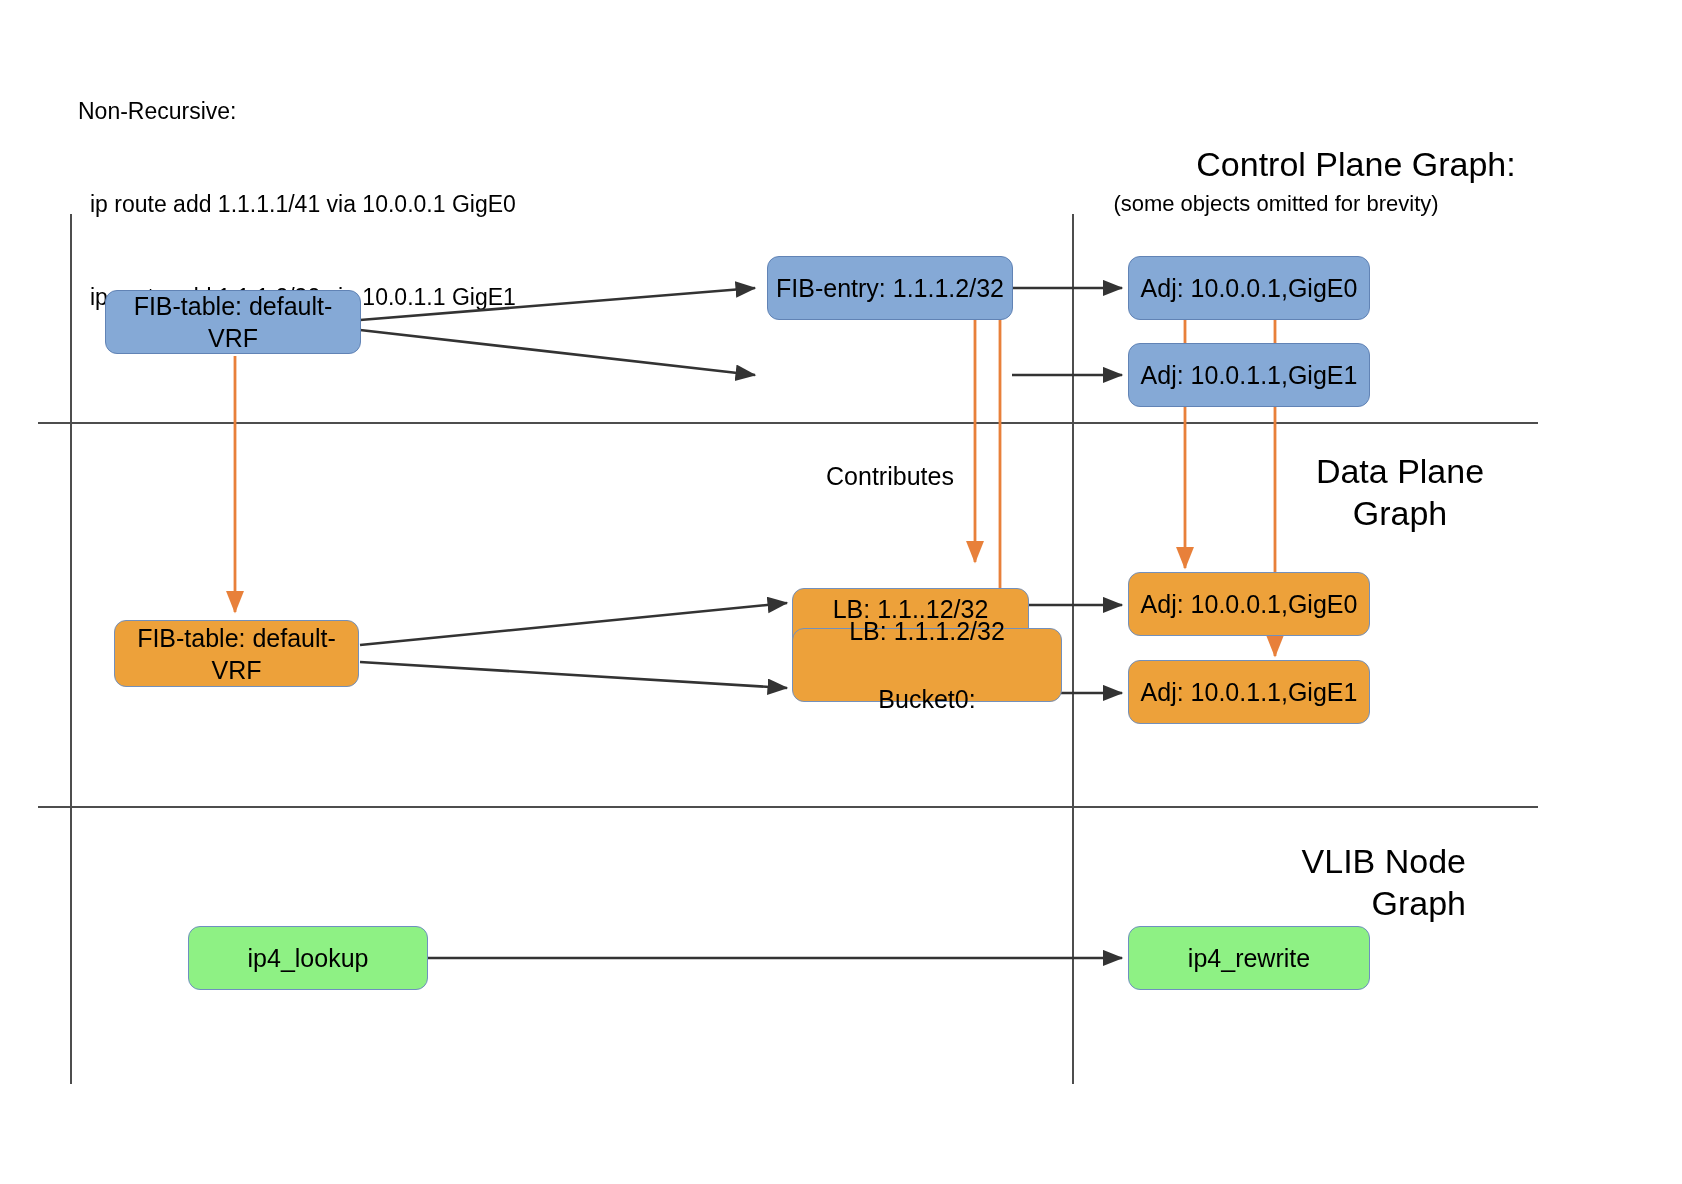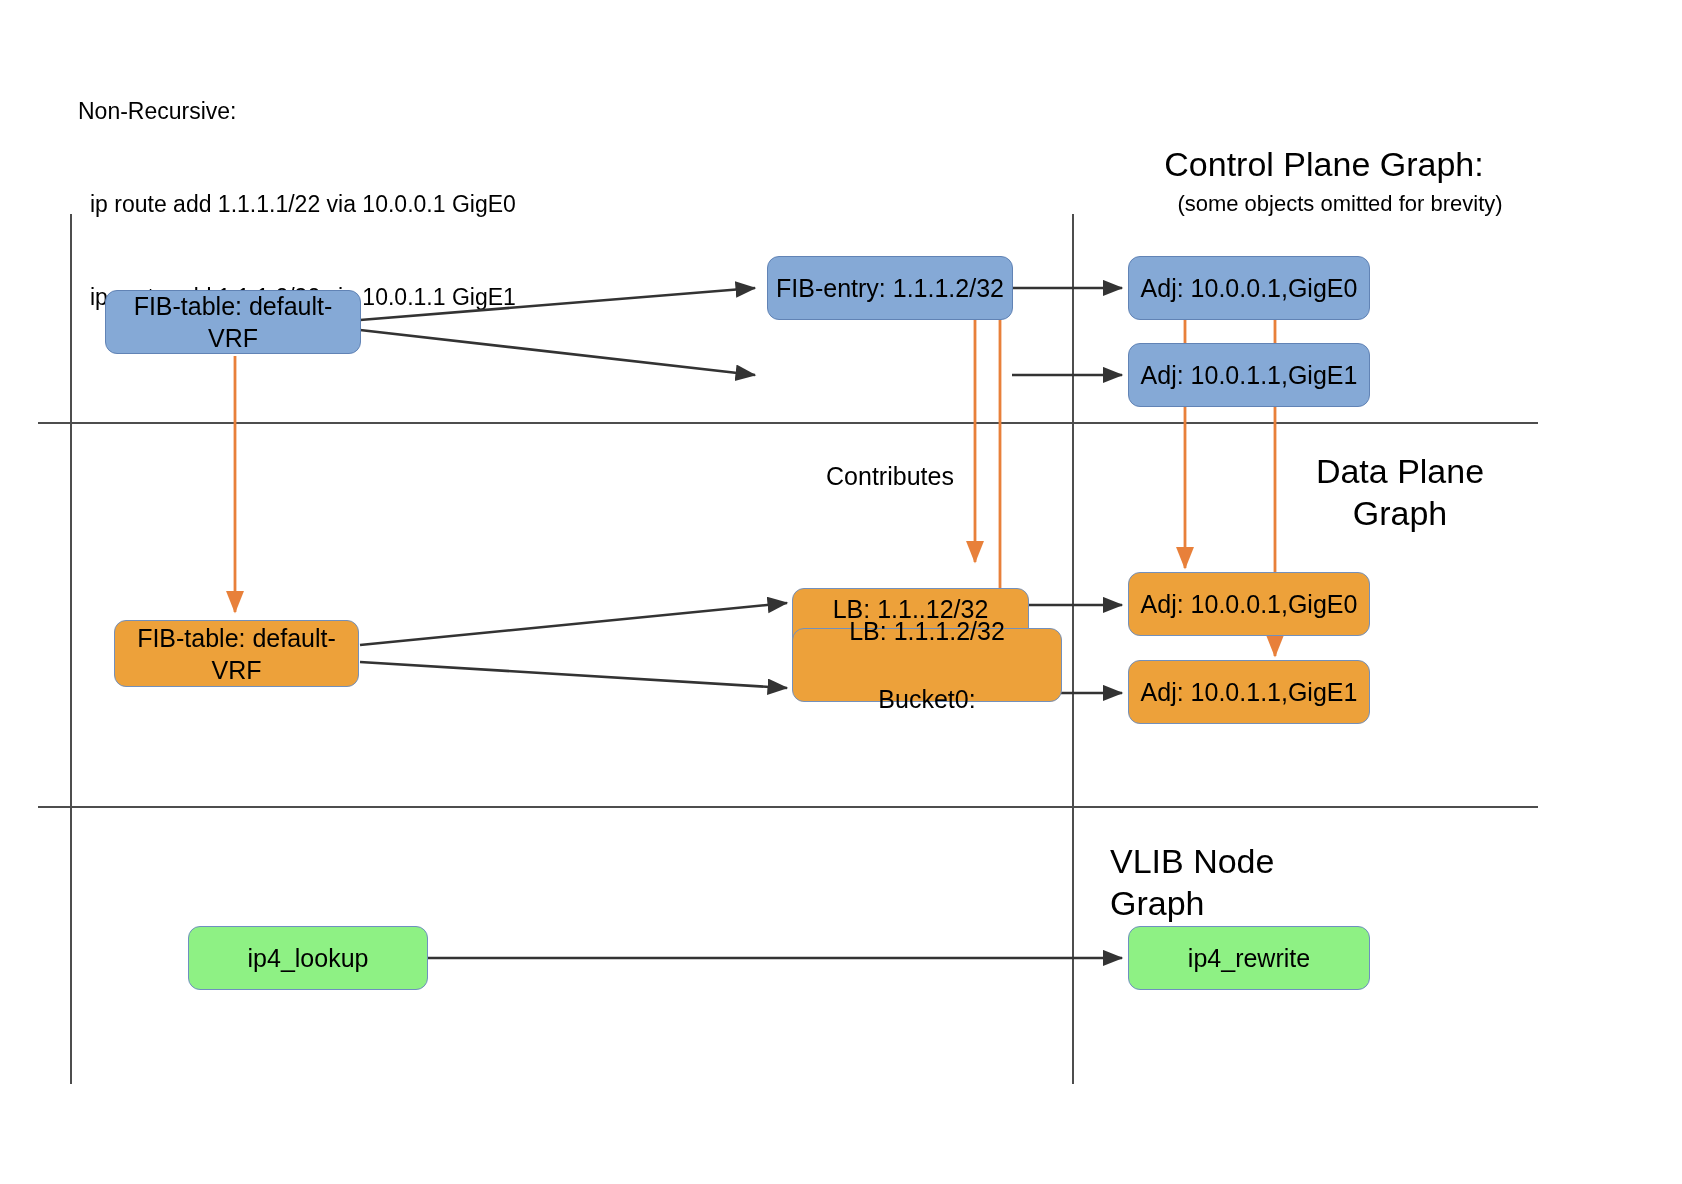--- a/index.html
+++ b/index.html
@@ -38,24 +38,24 @@
     text-align: center;
   }
   .section-sub {
     position: absolute;
     font-size: 22px;
     line-height: 28px;
     color: #000000;
     text-align: center;
   }
 
-  #cp-title { left: 1044px; top: 143px; width: 560px; }
-  #cp-sub   { left: 1060px; top: 190px; width: 560px; }
+  #cp-title { left: 1076px; top: 143px; width: 560px; }
+  #cp-sub   { left: 996px; top: 190px; width: 560px; }
   #dp-title { left: 1200px; top: 450px; width: 400px; text-align: center; }
-  #vlib-title { left: 1110px; top: 840px; width: 420px; text-align: left; }
+  #vlib-title { left: 1046px; top: 840px; width: 420px; text-align: right; }
 
   
   .rule-h {
     position: absolute;
     height: 0;
     border-top: 2px solid #4d4d4d;
   }
   .rule-v {
     position: absolute;
     width: 0;
@@ -105,21 +105,21 @@
     pointer-events: none;
   }
 </style>
 </head>
 <body>
 
 <div id="canvas">
 
   <div class="header-block">
     <span class="header-line">Non-Recursive:</span>
-    <span class="header-line indent">ip route add 1.1.1.1/22 via 10.0.0.1 GigE0</span>
+    <span class="header-line indent">ip route add 1.1.1.1/41 via 10.0.0.1 GigE0</span>
     <span class="header-line indent">ip route add 1.1.1.2/32 via 10.0.1.1 GigE1</span>
   </div>
 
   <div class="rule-v" style="left:70px; top:214px; height:870px;"></div>
   <div class="rule-v" style="left:1072px; top:214px; height:870px;"></div>
 
   <div class="rule-h" style="left:38px; top:422px; width:1500px;"></div>
   <div class="rule-h" style="left:38px; top:806px; width:1500px;"></div>
 
   <div class="section-title" id="cp-title">Control Plane Graph:</div>

